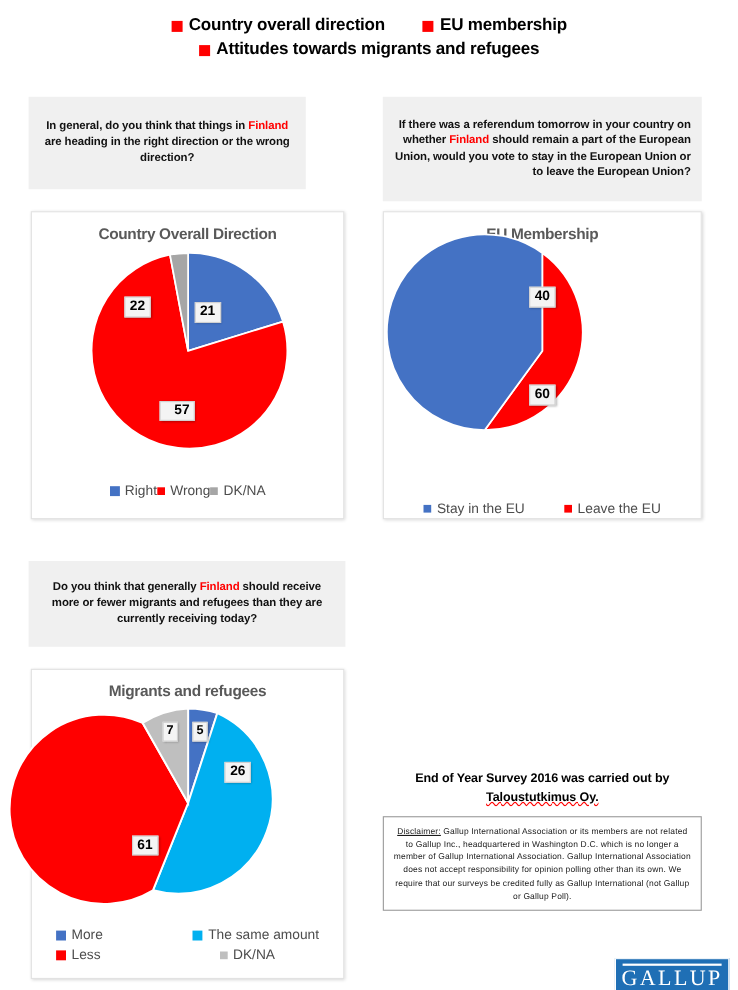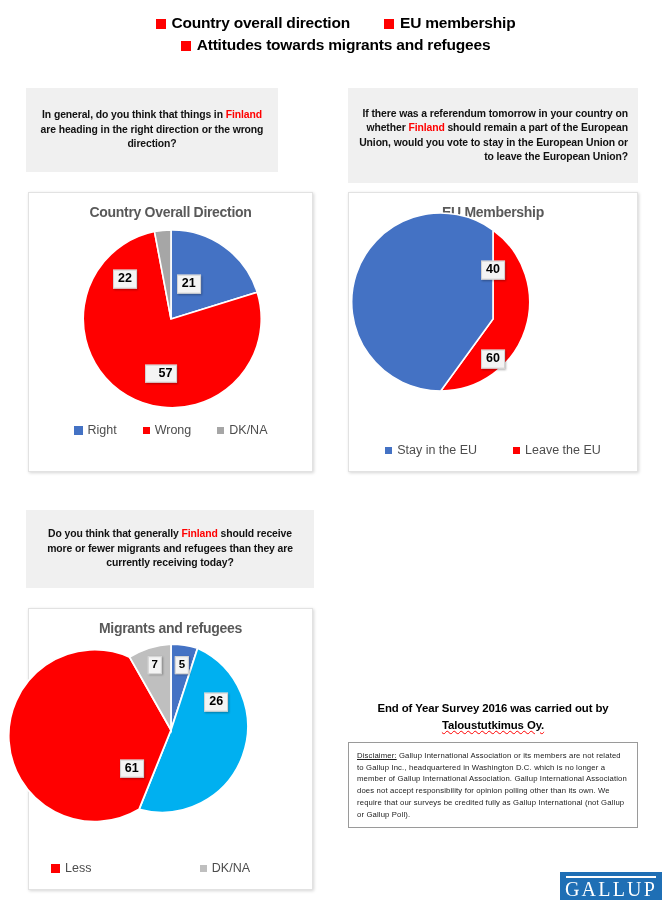--- a/index.html
+++ b/index.html
@@ -145,20 +145,21 @@
   .disclaimer-box {
     position: absolute;
     border: 1px solid #9a9a9a;
     background: #ffffff;
     padding: 7px 8px 8px 8px;
   }
   .disclaimer-text {
     font-size: 7.7px;
     color: #1a1a1a;
     line-height: 1.52;
+    text-align: center;
     letter-spacing: 0.15px;
   }
   .disclaimer-text .dlabel-word {
     text-decoration: underline;
     font-weight: normal;
   }
 
   
   .gallup-logo {
     position: absolute;
@@ -254,21 +255,21 @@
         <path d="M 91 91 L 177.22 64.32 A 89 89 0 1 1 74.51 3.54 Z" fill="#ff0000" stroke="#ffffff" stroke-width="1.6"></path>
 
         <path d="M 91 91 L 74.51 3.54 A 89 89 0 0 1 91 2 Z" fill="#a6a6a6" stroke="#ffffff" stroke-width="1.6"></path>
       </svg>
       <div class="dlabel" style="left:60%; top:31%;">21</div>
       <div class="dlabel" style="left:45%; top:80%;padding-left:12px;">57</div>
       <div class="dlabel" style="left:25%; top:28%;">22</div>
     </div>
   </div>
 
-  <div class="legend" style="bottom:34px; gap:26px;">
+  <div class="legend" style="bottom:18px; ">
     <span class="lg-item">
       <span class="lg-sq" style="background:#4472c4;"></span>
       <span>Right</span>
     </span>
     <span class="lg-item">
       <span class="lg-sq small" style="background:#ff0000;"></span>
       <span>Wrong</span>
     </span>
     <span class="lg-item">
       <span class="lg-sq small" style="background:#a6a6a6;"></span>
@@ -286,21 +287,21 @@
 
         <path d="M 91 91 L 91 2 A 89 89 0 0 1 38.69 163.00 Z" fill="#ff0000" stroke="#ffffff" stroke-width="1.6"></path>
 
         <path d="M 91 91 L 38.69 163.00 A 89 89 0 1 1 91 2 Z" fill="#4472c4" stroke="#ffffff" stroke-width="1.6"></path>
       </svg>
       <div class="dlabel" style="left:50%; top:23%;">40</div>
       <div class="dlabel" style="left:50%; top:72%;">60</div>
     </div>
   </div>
 
-  <div class="legend" style="bottom:14px; gap:36px;">
+  <div class="legend" style="bottom:2px; gap:36px;">
     <span class="lg-item">
       <span class="lg-sq small" style="background:#4472c4;"></span>
       <span>Stay in the EU</span>
     </span>
     <span class="lg-item">
       <span class="lg-sq small" style="background:#ff0000;"></span>
       <span>Leave the EU</span>
     </span>
   </div>
 </div>
@@ -327,20 +328,30 @@
         <path d="M 88 88 L 46.61 15.10 A 86 86 0 0 1 88 2 Z" fill="#bfbfbf" stroke="#ffffff" stroke-width="1.8"></path>
       </svg>
       <div class="dlabel sm" style="left:56.5%; top:13%;">5</div>
       <div class="dlabel" style="left:76%; top:34%;">26</div>
       <div class="dlabel" style="left:28%; top:72%;">61</div>
       <div class="dlabel sm" style="left:41%; top:13%;">7</div>
     </div>
   </div>
 
   <div class="legend" style="bottom:14px; display:block; padding:0 22px;">
+    <div style="display:flex; justify-content:space-between; margin-bottom:4px;">
+      <span class="lg-item">
+        <span class="lg-sq" style="background:#4472c4;"></span>
+        <span>More</span>
+      </span>
+      <span class="lg-item">
+        <span class="lg-sq" style="background:#00b0f0;"></span>
+        <span>The same amount</span>
+      </span>
+    </div>
     <div style="display:flex; justify-content:space-between;">
       <span class="lg-item">
         <span class="lg-sq" style="background:#ff0000;"></span>
         <span>Less</span>
       </span>
       <span class="lg-item" style="margin-right:40px;">
         <span class="lg-sq small" style="background:#bfbfbf;"></span>
         <span>DK/NA</span>
       </span>
     </div>

